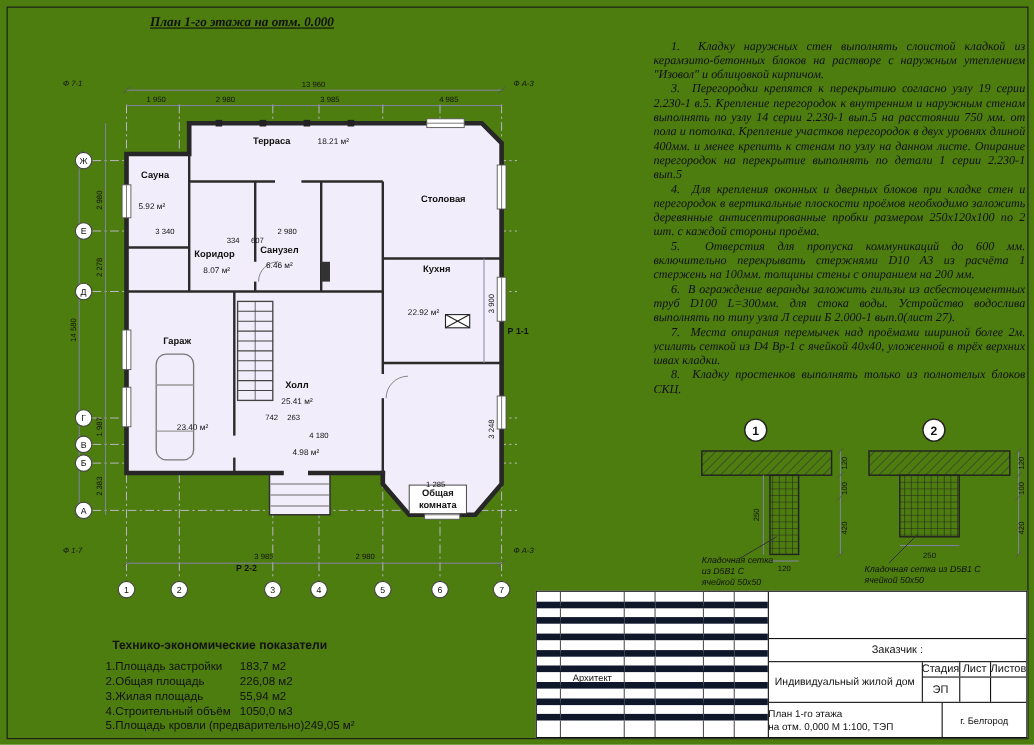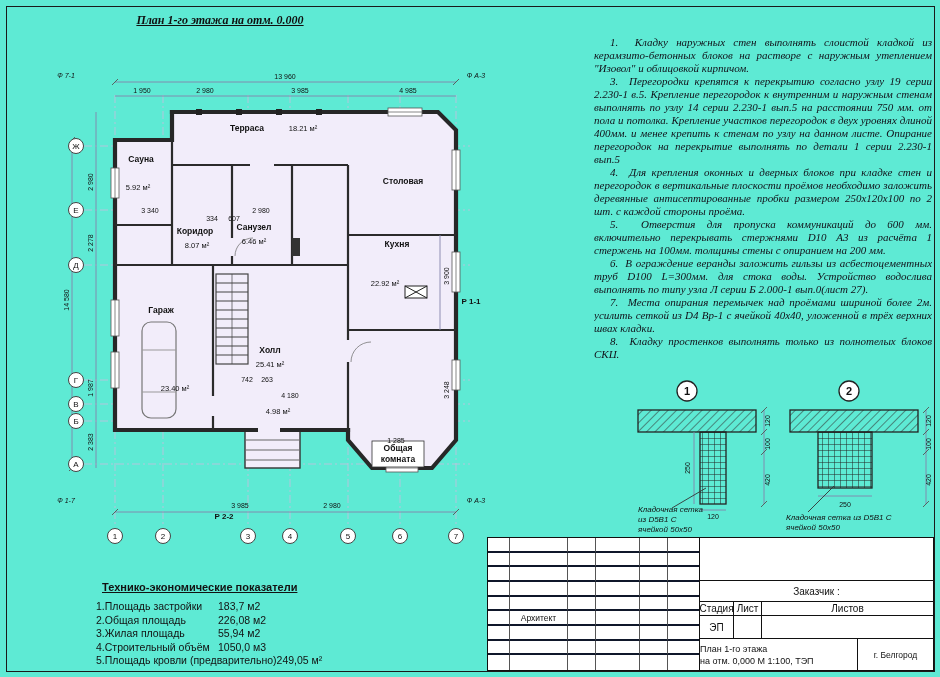--- a/index.html
+++ b/index.html
@@ -1,18 +1,18 @@
 <!DOCTYPE html>
 <html><head>
 <meta charset="utf-8">
 <style>
   *{margin:0;padding:0;box-sizing:border-box}
   html,body{width:940px;height:677px;background:#fff;overflow:hidden;
     font-family:"Liberation Sans",sans-serif;color:#111}
-  .sheet{position:absolute;left:0;top:0;width:940px;height:677px;background:#5eead4}
+  .sheet{position:absolute;left:0;top:0;width:940px;height:677px;background:#4d7c0f}
   .frame{position:absolute;left:6px;top:6px;right:5px;bottom:5px;border:1.6px solid #1a1a1a;pointer-events:none}
 
   svg.drawing{position:absolute;left:0;top:0;width:940px;height:677px}
   .drawing text{fill:#111;font-family:"Liberation Sans",sans-serif}
   .gridline{stroke:#c9bede;stroke-width:.8;stroke-dasharray:8 3 2 3;fill:none}
   .axis-c{fill:#fff;stroke:#444;stroke-width:1}
   .axis-t{font-size:8px;text-anchor:middle;fill:#111}
   .room-name{font-size:8.5px;font-weight:bold;text-anchor:middle;fill:#14142e}
   .room-area{font-size:7.5px;text-anchor:middle;fill:#14142e}
   .dim{font-size:7px;text-anchor:middle;fill:#3f3f6d}
@@ -25,29 +25,29 @@
   .title-top{position:absolute;left:100px;top:13px;width:240px;text-align:center;
     font-family:"Liberation Serif",serif;font-style:italic;font-weight:bold;font-size:12px;color:#101010}
   .title-top div{text-decoration:underline}
 
   .notes{position:absolute;left:594px;top:36px;width:338px;height:322px;overflow:hidden;
     font-family:"Liberation Serif",serif;font-style:italic;font-size:11px;line-height:13px;
     color:#101018;text-align:justify}
   .note{text-indent:16px}
 
   .tep{position:absolute;left:96px;top:581px;width:300px;font-size:10.5px;color:#121212}
-  .tep h3{font-size:11px;font-weight:bold;text-decoration:underline;margin:0 0 7px 6px}
+  .tep h3{font-size:11px;font-weight:bold;margin:0 0 7px 6px}
   .tep-row{display:flex;line-height:13.5px;white-space:nowrap}
   .tep-row .lbl{min-width:122px}
 
   .titleblock{position:absolute;left:487px;top:537px;width:447px;height:134px;
     border:1.6px solid #111;display:flex;font-size:9px;color:#111;background:#fff}
   .tb-left{width:212px;border-right:1.2px solid #111;display:grid;
     grid-template-columns:22px 58px 28px 44px 28px 1fr;grid-template-rows:repeat(9,1fr)}
-  .tb-cell{border-right:1px solid #555;border-bottom:2px solid #0f172a;
+  .tb-cell{border-right:1px solid #555;border-bottom:6px solid #0f172a;
     font-size:8.5px;display:flex;align-items:center;justify-content:center;overflow:hidden}
   .tb-cell:nth-child(6n){border-right:none}
   .tb-cell:nth-child(n+49){border-bottom:none}
   .tb-right{flex:1;display:flex;flex-direction:column}
   .tb-r1{height:43px;border-bottom:1px solid #111}
   .tb-r2{height:21px;border-bottom:1px solid #111;display:flex;align-items:center;justify-content:center;font-size:10px}
   .tb-r3{height:37px;border-bottom:1px solid #111;display:flex}
   .tb-project{width:140px;border-right:1px solid #111;display:flex;align-items:center;
     justify-content:center;text-align:center;font-size:9.5px;padding:2px}
   .tb-slc{flex:1;display:flex;flex-direction:column}
@@ -433,20 +433,21 @@
         <div class="tb-cell"></div>
         <div class="tb-cell"></div>
         <div class="tb-cell"></div>
         <div class="tb-cell"></div>
         <div class="tb-cell"></div>
       </div>
     <div class="tb-right">
       <div class="tb-r1"></div>
       <div class="tb-r2">Заказчик :</div>
       <div class="tb-r3">
+        <div class="tb-project">Индивидуальный жилой дом</div>
         <div class="tb-slc">
           <div class="tb-slc-head">
             <span>Стадия</span>
             <span>Лист</span>
             <span>Листов</span>
           </div>
           <div class="tb-slc-vals">
             <span>ЭП</span>
             <span></span>
             <span></span>

